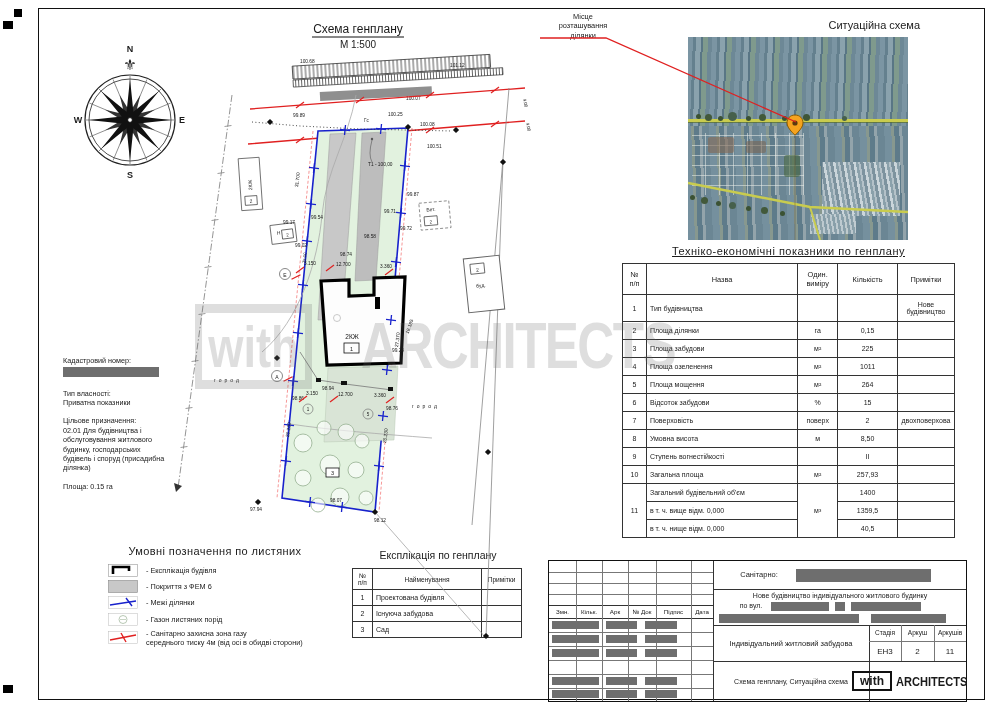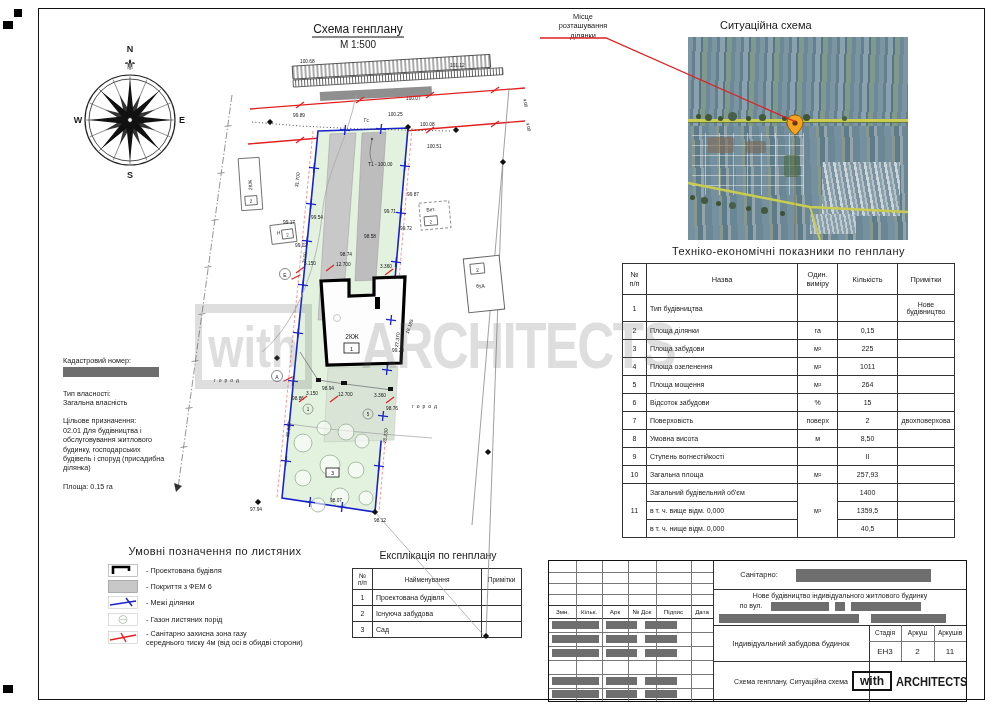--- a/index.html
+++ b/index.html
@@ -8,21 +8,21 @@
   .abs{position:absolute;}
   .pre{white-space:pre-line;}
   .frame{left:38px;top:8px;width:945px;height:690px;border:1.6px solid #111;}
   .foldmark{background:#000;}
   
   .info{left:63px;top:356px;width:104px;font-size:7.2px;line-height:1.3;}
   .info .sec{margin-bottom:9px;}
   .redact{background:#6e6e6e;display:inline-block;}
   
   .callout-label{left:537px;top:12px;width:92px;text-align:center;font-size:7.4px;line-height:1.25;}
-  .sit-title{left:720px;top:19px;width:220px;text-align:left;font-size:11px;}
+  .sit-title{left:700px;top:19px;width:220px;text-align:right;font-size:11px;}
   .sat{left:688px;top:37px;width:220px;height:203px;overflow:hidden;
        background:repeating-linear-gradient(92deg,#7b95a3 0 5px,#64808e 5px 8px,#8aa2ad 8px 13px,#597685 13px 15px,#7f9a8d 15px 20px,#6d8896 20px 24px);}
   .sat-lower{position:absolute;left:0;top:44%;width:100%;height:56%;
        background:repeating-linear-gradient(88deg,#75909e 0 7px,#87988f 7px 10px,#5e7b8a 10px 15px,#93a4ab 15px 18px,#6b8694 18px 25px);}
   .sat-grid{position:absolute;left:4px;top:96px;width:112px;height:62px;
        background:repeating-linear-gradient(0deg,transparent 0 9px,rgba(232,236,232,.55) 9px 10px),
                   repeating-linear-gradient(90deg,transparent 0 13px,rgba(232,236,232,.55) 13px 14px);}
   .sat-patch1{position:absolute;left:20px;top:100px;width:26px;height:16px;background:rgba(130,105,85,.6);border-radius:2px;}
   .sat-patch2{position:absolute;left:58px;top:104px;width:20px;height:12px;background:rgba(120,98,78,.55);border-radius:2px;}
   .sat-green{position:absolute;left:96px;top:118px;width:16px;height:22px;background:rgba(72,104,64,.6);border-radius:3px;}
@@ -31,21 +31,21 @@
   .sat-gh2{position:absolute;right:52px;bottom:6px;width:46px;height:20px;opacity:.9;
        background:repeating-linear-gradient(80deg,#c6d1d6 0 2px,#8ca2ac 2px 4.5px);}
   .sat-road-h{position:absolute;left:0;top:82px;width:100%;height:3px;background:#c9cc4e;box-shadow:0 1px 0 rgba(90,110,40,.7);}
   .sat-trees{position:absolute;left:8px;top:77px;width:5px;height:5px;border-radius:50%;background:#3b5233;
        box-shadow:10px 1px 0 1px #42593a,22px 2px 0 #3b5233,34px 0 0 2px #46604c,50px 2px 0 #3b5233,
                   64px 1px 0 1px #42593a,86px 2px 0 #3b5233,108px 1px 0 1px #3f5638,146px 2px 0 #46604c;}
   .sat-trees2{position:absolute;left:2px;top:158px;width:5px;height:5px;border-radius:50%;background:#3b5233;
        box-shadow:12px 3px 0 1px #42593a,26px 6px 0 #3b5233,40px 8px 0 1px #46604c,56px 11px 0 #3b5233,
                   72px 13px 0 1px #42593a,90px 16px 0 #3b5233;}
   
-  .teo-title{left:622px;top:245px;width:333px;text-align:center;font-size:11px;letter-spacing:.5px;}
+  .teo-title{left:622px;top:245px;width:333px;text-align:center;font-size:11px;letter-spacing:.5px;text-decoration:underline;}
   table.teo{position:absolute;left:622px;top:263px;width:333px;border-collapse:collapse;border:1.6px solid #222;
         font-size:7px;}
   table.teo td,table.teo th{border:.8px solid #333;padding:0 3px;text-align:center;font-weight:normal;vertical-align:middle;}
   table.teo th{font-size:7.4px;height:30px;}
   table.teo td{height:17px;}
   table.teo tr.h1 td{height:26px;}
   td.tl{text-align:left !important;}
   
   .leg-title{left:95px;top:545px;width:240px;text-align:center;font-size:11px;letter-spacing:.4px;}
   .legend{left:108px;top:564px;width:255px;font-size:7.3px;}
@@ -330,21 +330,21 @@
       <use href="#rt" transform="translate(390,400)"></use>
   </svg>
 
   <div class="abs info">
     <div class="sec">
       <div>Кадастровий номер:</div>
       <span class="redact" style="width:96px;height:10px;margin-top:2px;"></span>
     </div>
     <div class="sec">
       <div>Тип власності:</div>
-      <div>Загальна власність</div>
+      <div>Приватна показники</div>
     </div>
     <div class="sec">
       <div>Цільове призначення:</div>
       <div>02.01 Для будівництва і обслуговування житлового будинку, господарських будівель і споруд (присадибна ділянка)</div>
     </div>
     <div class="sec">Площа: 0.15 га</div>
   </div>
 
   <div class="abs callout-label pre">Місце
 розташування
@@ -484,21 +484,21 @@
   </tbody>
     </table>
 
   <div class="abs leg-title">Умовні позначення по листяних</div>
   <div class="abs legend">
     <div class="leg-item">
       <svg class="leg-sym" width="30" height="13">
           <rect x=".5" y=".5" width="29" height="12" fill="#fff" stroke="#999" stroke-width=".6"></rect>
           <path d="M5,10 L5,3 L21,3 L21,7" fill="none" stroke="#000" stroke-width="2.6"></path>
         </svg>
-      <span>- Проектована будівля</span>
+      <span>- Експлікація будівля</span>
     </div>
     <div class="leg-item">
       <svg class="leg-sym" width="30" height="13">
           <rect x=".5" y=".5" width="29" height="12" fill="#c8c8c8" stroke="#888" stroke-width=".6"></rect>
         </svg>
       <span>- Покриття з ФЕМ 6</span>
     </div>
     <div class="leg-item">
       <svg class="leg-sym" width="30" height="13">
           <rect x=".5" y=".5" width="29" height="12" fill="#fff" stroke="#bbb" stroke-width=".5"></rect>
@@ -612,21 +612,21 @@
     <div class="bar" style="left:247px;top:8px;width:135px;height:13px;"></div>
 
     <div class="tb-txt" style="left:168px;top:31px;width:246px;font-size:7px;">Нове будівництво індивідуального житлового будинку</div>
     <div class="tb-txt" style="left:186px;top:41px;width:32px;font-size:7px;">по вул.</div>
     <div class="bar" style="left:222px;top:41px;width:58px;height:9px;"></div>
     <div class="bar" style="left:286px;top:41px;width:10px;height:9px;"></div>
     <div class="bar" style="left:302px;top:41px;width:70px;height:9px;"></div>
     <div class="bar" style="left:170px;top:53px;width:140px;height:9px;"></div>
     <div class="bar" style="left:322px;top:53px;width:75px;height:9px;"></div>
 
-    <div class="tb-txt" style="left:166px;top:78px;width:152px;font-size:7.5px;">Індивідуальний забудова будинок</div>
+    <div class="tb-txt" style="left:166px;top:78px;width:152px;font-size:7.5px;">Індивідуальний житловий забудова</div>
     <div class="tb-txt" style="left:320px;top:68px;width:32px;font-size:6.5px;">Стадія</div>
     <div class="tb-txt" style="left:352px;top:68px;width:33px;font-size:6.5px;">Аркуш</div>
     <div class="tb-txt" style="left:385px;top:68px;width:32px;font-size:6.5px;">Аркушів</div>
     <div class="tb-txt" style="left:320px;top:86px;width:32px;font-size:8px;">ЕН3</div>
     <div class="tb-txt" style="left:352px;top:86px;width:33px;font-size:8px;">2</div>
     <div class="tb-txt" style="left:385px;top:86px;width:32px;font-size:8px;">11</div>
 
     <div class="tb-txt" style="left:166px;top:117px;width:152px;font-size:7px;">Схема генплану, Ситуаційна схема</div>
     <div style="position:absolute;left:320px;top:100px;width:97px;height:40px;display:flex;align-items:center;justify-content:center;gap:4px;">
       <span class="logo-box">with</span>

